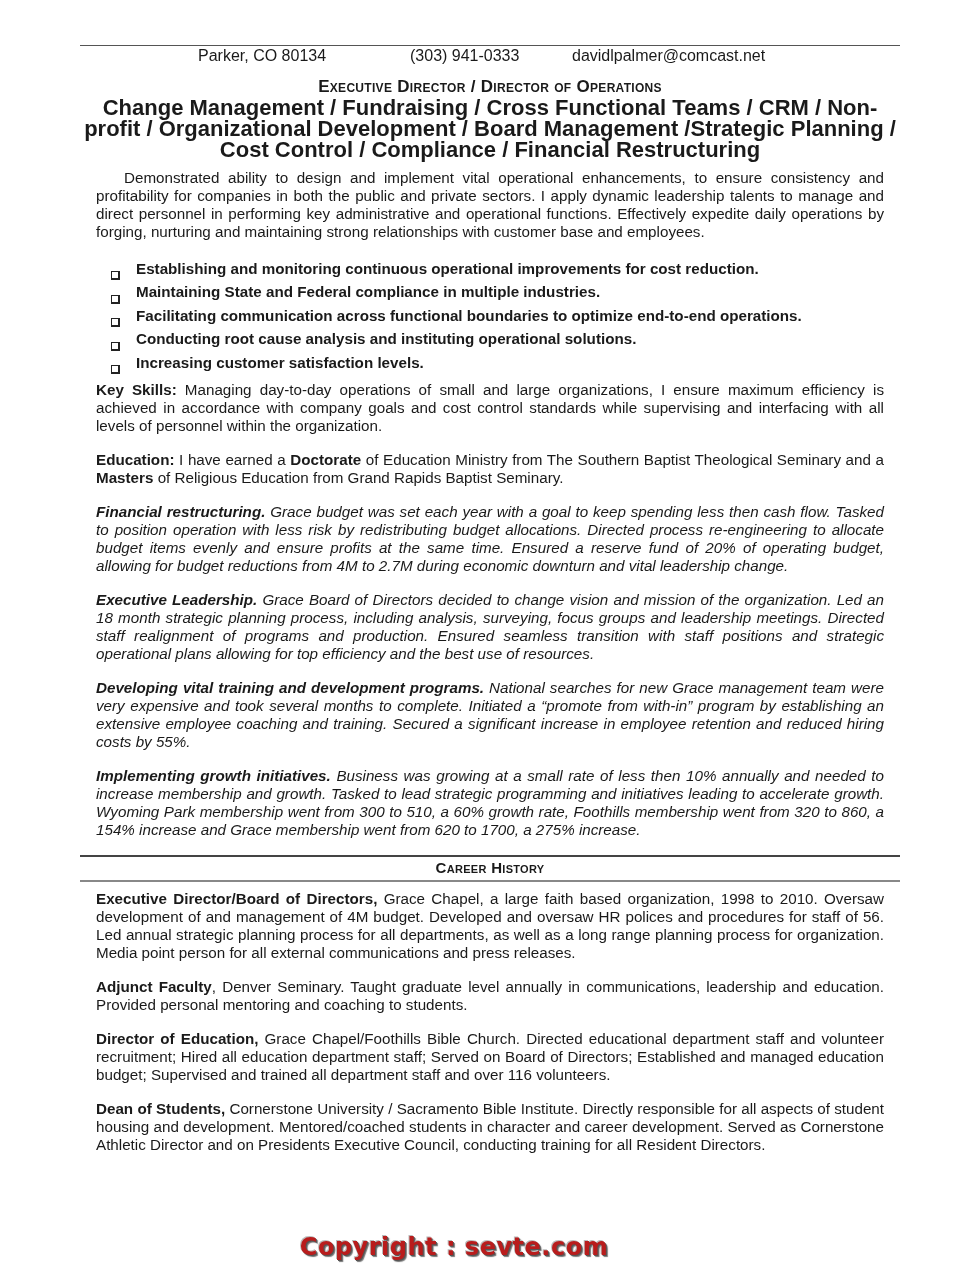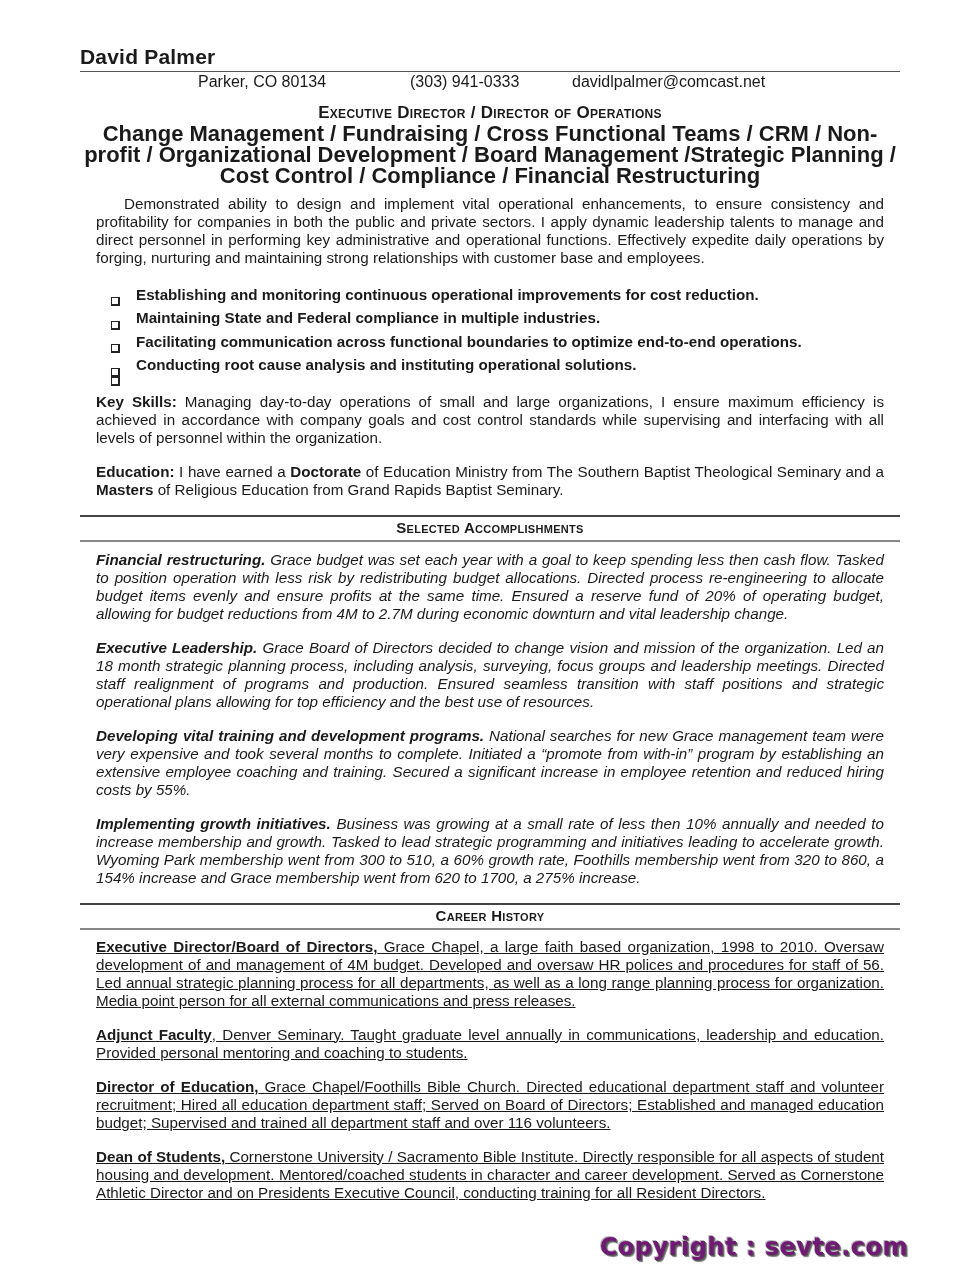--- a/index.html
+++ b/index.html
@@ -21,34 +21,33 @@
   ul.bullets li { display: flex; align-items: flex-end; font-size: 15.2px; font-weight: bold; line-height: 23.4px; }
   .box { display: inline-block; width: 9px; height: 9px; border: 1.5px solid #222; border-right-width: 2.5px; border-bottom-width: 2.5px;
          margin-left: 31px; margin-right: 16px; box-sizing: border-box; }
   .keyskills { margin-top: 7px; }
   .education { margin-top: 9px; }
   .section-head { margin-top: 9px; border-top: 2px solid #444; border-bottom: 2px solid #888;
                   text-align: center; font-weight: bold; font-variant: small-caps; font-size: 15px;
                   line-height: 20px; padding: 1px 0 2px 0; letter-spacing: 0.3px; }
   .acc { margin-top: 10px; font-style: italic; }
   .acc.first { margin-top: 9px; }
-  .job { margin-top: 9px; text-decoration: underline; }
+  .job { margin-top: 9px; }
   .job.first { margin-top: 8px; }
   .earlier { margin-top: 9px; font-weight: bold; font-size: 15.2px; line-height: 18.6px; }
   b { font-weight: bold; }
-  .watermark { position: absolute; left: 0; width: 908px; top: 1233px; text-align: right;
-               font-family: "DejaVu Sans", sans-serif; font-size: 24px; font-weight: bold; color: #701a75;
+  .watermark { position: absolute; left: 0; width: 908px; top: 1233px; text-align: center;
+               font-family: "DejaVu Sans", sans-serif; font-size: 24px; font-weight: bold; color: #b91c1c;
                letter-spacing: 0.5px;
                text-shadow: 1px 1px 0 #555, -1px -1px 0 #bbb, 2px 2px 1px #777; }
 </style>
 </head>
 <body>
 
 <div class="page">
-  <h1 class="name">David Palmer</h1>
   <hr class="name-rule">
   <div class="contact">
     <span class="c-addr">Parker, CO 80134</span>
     <span class="c-phone">(303) 941-0333</span>
     <span class="c-email">davidlpalmer@comcast.net</span>
   </div>
   <div class="title">Executive Director / Director of Operations</div>
   <div class="keywords">Change Management / Fundraising / Cross Functional Teams / CRM / Non-profit / Organizational Development / Board Management /Strategic Planning / Cost Control / Compliance / Financial Restructuring</div>
 
   <p class="summary">Demonstrated ability to design and implement vital operational enhancements, to ensure consistency and profitability for companies in both the public and private sectors. I apply dynamic leadership talents to manage and direct personnel in performing key administrative and operational functions. Effectively expedite daily operations by forging, nurturing and maintaining strong relationships with customer base and employees.</p>
@@ -65,28 +64,28 @@
     <li>
         <span class="box"></span>
         <span>Facilitating communication across functional boundaries to optimize end-to-end operations.</span>
       </li>
     <li>
         <span class="box"></span>
         <span>Conducting root cause analysis and instituting operational solutions.</span>
       </li>
     <li>
         <span class="box"></span>
+        <span>Increasing customer satisfaction levels.</span>
       </li>
   </ul>
 
   <p class="keyskills"><b>Key Skills:</b><span> Managing day-to-day operations of small and large organizations, I ensure maximum efficiency is achieved in accordance with company goals and cost control standards while supervising and interfacing with all levels of personnel within the organization.</span></p>
 
   <p class="education"><b>Education:</b><span> I have earned a </span><b>Doctorate</b><span> of Education Ministry from The Southern Baptist Theological Seminary and a </span><b>Masters</b><span> of Religious Education from Grand Rapids Baptist Seminary.</span></p>
 
-  <div class="section-head">Selected Accomplishments</div>
 
   <p class="acc first"><b>Financial restructuring.</b><span> Grace budget was set each year with a goal to keep spending less then cash flow. Tasked to position operation with less risk by redistributing budget allocations. Directed process re-engineering to allocate budget items evenly and ensure profits at the same time. Ensured a reserve fund of 20% of operating budget, allowing for budget reductions from 4M to 2.7M during economic downturn and vital leadership change.</span></p>
   <p class="acc"><b>Executive Leadership.</b><span> Grace Board of Directors decided to change vision and mission of the organization. Led an 18 month strategic planning process, including analysis, surveying, focus groups and leadership meetings. Directed staff realignment of programs and production. Ensured seamless transition with staff positions and strategic operational plans allowing for top efficiency and the best use of resources.</span></p>
   <p class="acc"><b>Developing vital training and development programs.</b><span> National searches for new Grace management team were very expensive and took several months to complete. Initiated a “promote from with-in” program by establishing an extensive employee coaching and training. Secured a significant increase in employee retention and reduced hiring costs by 55%.</span></p>
   <p class="acc"><b>Implementing growth initiatives.</b><span> Business was growing at a small rate of less then 10% annually and needed to increase membership and growth. Tasked to lead strategic programming and initiatives leading to accelerate growth. Wyoming Park membership went from 300 to 510, a 60% growth rate, Foothills membership went from 320 to 860, a 154% increase and  Grace membership went from 620 to 1700, a 275% increase.</span></p>
 
   <div class="section-head">Career History</div>
 
   <p class="job first"><b>Executive Director/Board of Directors,</b><span> Grace Chapel, a large faith based organization, 1998 to 2010. Oversaw development of and management of 4M budget. Developed and oversaw HR polices and procedures for staff of 56. Led annual strategic planning process for all departments, as well as a long range planning process for organization. Media point person for all external communications and press releases.</span></p>
   <p class="job"><b>Adjunct Faculty</b><span>, Denver Seminary. Taught graduate level annually in communications, leadership and education. Provided personal mentoring and coaching to students.</span></p>

